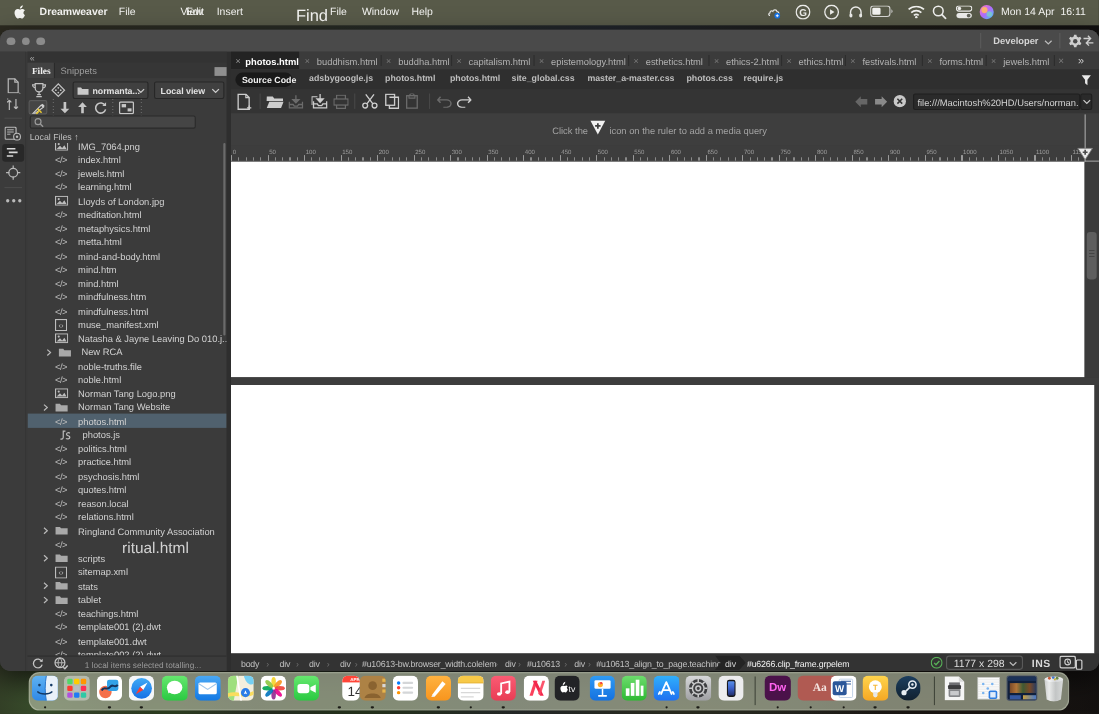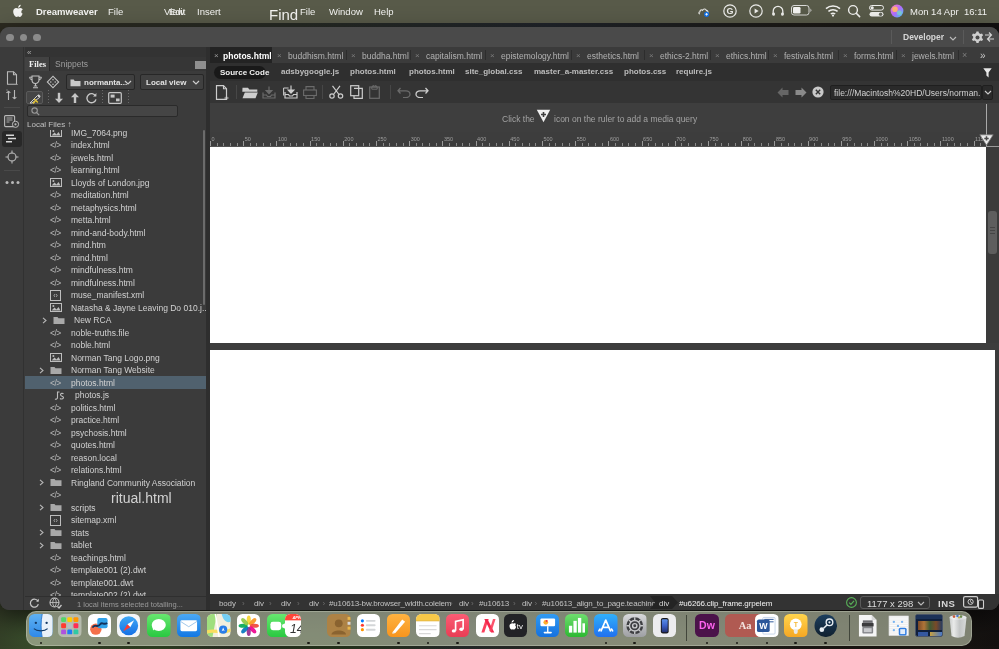--- a/index.html
+++ b/index.html
@@ -714,21 +714,21 @@
       <defs>
         <linearGradient id="ft" x1="0" y1="0" x2="0" y2="1">
           <stop offset="0" stop-color="#67e86f"></stop>
           <stop offset="1" stop-color="#28c840"></stop>
         </linearGradient>
       </defs>
       <rect width="24" height="24" fill="url(#ft)"></rect>
       <rect x="3.5" y="8" width="11" height="8.5" rx="2.5" fill="#fff"></rect>
       <path d="M15.5 11 L20.5 8.5 v7.5 L15.5 13.5z" fill="#fff"></path>
     </svg></div>
-<div class="abs" style="left:285px;top:613.5px;width:16px;height:23.5px;border-radius:5.5px;overflow:hidden;font-style:italic;"><svg width="23.5" height="23.5" viewBox="0 0 24 24">
+<div class="abs" style="left:311px;top:613.5px;width:16px;height:23.5px;border-radius:5.5px;overflow:hidden;"><svg width="23.5" height="23.5" viewBox="0 0 24 24">
       <rect width="24" height="24" fill="#fff"></rect>
       <rect width="24" height="6.5" fill="#ff4538"></rect>
       <text x="12" y="5" font-size="4.2" fill="#fff" text-anchor="middle" font-family="Liberation Sans" font-weight="bold">APR</text>
       <text x="12" y="19.5" font-size="12.5" fill="#333" text-anchor="middle" font-family="Liberation Sans">14</text>
     </svg></div>
 <div class="abs" style="left:327.1px;top:613.5px;width:23.5px;height:23.5px;border-radius:5.5px;overflow:hidden;"><svg width="23.5" height="23.5" viewBox="0 0 24 24">
       <rect width="24" height="24" fill="#ad8245"></rect>
       <circle cx="12" cy="9.5" r="4" fill="#8a6330"></circle>
       <path d="M4.5 21 C5.5 15.5 18.5 15.5 19.5 21z" fill="#8a6330"></path>
       <rect x="21" y="3" width="3" height="3" fill="#e8b64c"></rect>

